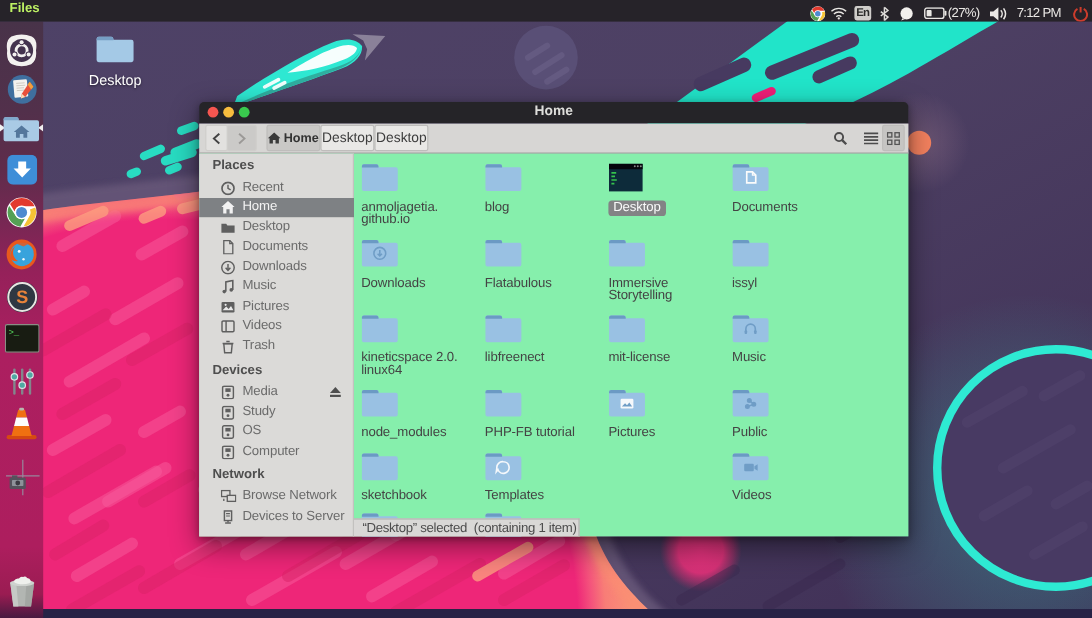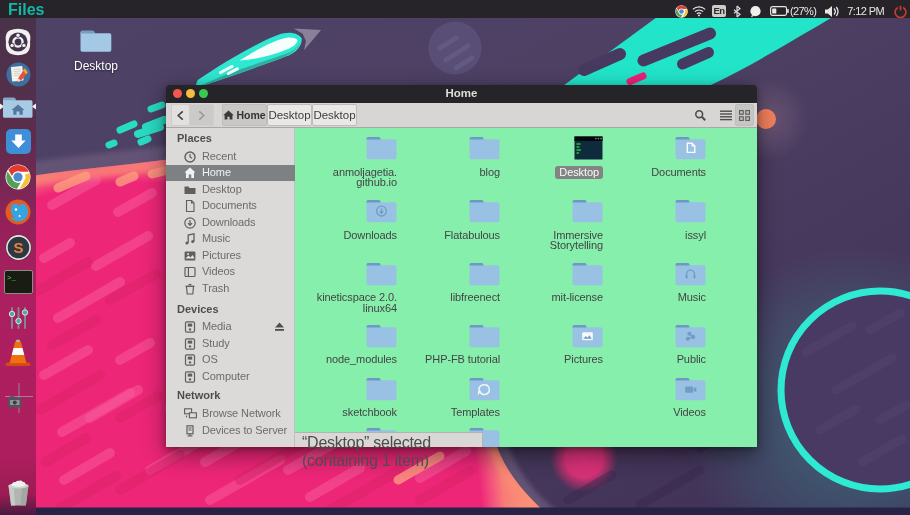--- a/index.html
+++ b/index.html
@@ -2,21 +2,21 @@
 <html><head>
 <meta charset="utf-8">
 <style>
 * { margin:0; padding:0; box-sizing:border-box; }
 html,body { width:910px; height:515px; overflow:hidden; font-family:"Liberation Sans", sans-serif; }
 #stage { position:relative; width:910px; height:515px; overflow:hidden; background:#4c4064; }
 .abs { position:absolute; }
 
 
 #topbar { position:absolute; left:0; top:0; width:910px; height:18px; background:#262329; z-index:40; }
-#topbar .files { position:absolute; left:8px; top:1px; color:#14b8a6; font-size:16px; font-weight:bold; }
+#topbar .files { position:absolute; left:8px; top:1px; color:#bef264; font-size:11px; font-weight:bold; }
 #topbar .right { position:absolute; right:3px; top:0; height:22px; display:flex; align-items:center; gap:8px; color:#e9e7e4; font-size:11px; letter-spacing:-0.6px; }
 
 
 #dock { position:absolute; left:0; top:18px; width:36px; height:497px; background:linear-gradient(180deg, #483349 0%, #52304b 15%, #602c4b 25%, #752853 33%, #95215a 42%, #ac1f60 55%, #ad1e5e 88%, #9a1c52 96%, #471a40 100%); z-index:30; }
 .dicon { position:absolute; left:0; width:36px; display:flex; justify-content:center; }
 
 
 #deskicon { position:absolute; left:62px; top:29px; width:68px; z-index:5; text-align:center; }
 #deskicon .lbl { margin-top:2px; color:#fff; font-size:12px; text-shadow:0 1px 2px rgba(0,0,0,0.55); }
 
@@ -28,23 +28,23 @@
 #toolbar { position:absolute; left:0; top:18px; width:100%; height:25px; background:#d7d6d4; border-bottom:1px solid #a9a8a6; }
 .tbtn { position:absolute; top:1px; height:22px; border:1px solid #bebdbb; border-radius:2px; font-size:11.5px; color:#3d3d3d; display:flex; align-items:center; justify-content:center; }
 #body { position:absolute; left:0; top:43px; width:100%; height:319px; background:#86efac; }
 #sidebar { position:absolute; left:0; top:0; width:129px; height:319px; background:#dbdad8; border-right:1px solid #c2c1bf; }
 .shead { position:absolute; left:11px; color:#4e4e4e; font-size:11px; font-weight:bold; }
 .srow { position:absolute; left:0; width:129px; height:16px; color:#6b6b6b; font-size:11px; letter-spacing:-0.1px; }
 .srow .ic { position:absolute; left:18px; top:2px; width:12px; height:12px; }
 .srow .tx { position:absolute; left:36px; top:1px; white-space:nowrap; }
 .srow.sel { background:#7e8184; color:#f2f2f2; }
 #grid { position:absolute; left:129px; top:0; right:0; height:319px; overflow:hidden; }
-.item { position:absolute; width:96px; text-align:right; }
+.item { position:absolute; width:96px; text-align:left; }
 .item .lbl { margin-top:2.5px; color:#444444; font-size:11px; line-height:10.5px; letter-spacing:-0.1px; }
-#statusbar { position:absolute; left:129px; bottom:0; width:188px; height:15px; background:#d9d8d6; border-top:1px solid #b4b3b1; border-right:1px solid #b4b3b1; color:#4c4c4c; font-size:16px; letter-spacing:-0.25px; padding:1px 0 0 7px; }
+#statusbar { position:absolute; left:129px; bottom:0; width:188px; height:15px; background:#d9d8d6; border-top:1px solid #b4b3b1; border-right:1px solid #b4b3b1; color:#4c4c4c; font-size:11px; letter-spacing:-0.25px; padding:1px 0 0 7px; }
 </style>
 </head>
 <body>
 <div id="stage">
   <svg id="wall" class="abs" width="910" height="515" viewBox="0 0 910 515" style="left:0;top:0;z-index:0">
     <defs>
       <linearGradient id="bg" x1="0" y1="0" x2="1" y2="1">
         <stop offset="0" stop-color="#4e4267"></stop>
         <stop offset="0.45" stop-color="#4d4063"></stop>
         <stop offset="1" stop-color="#3f2f56"></stop>

